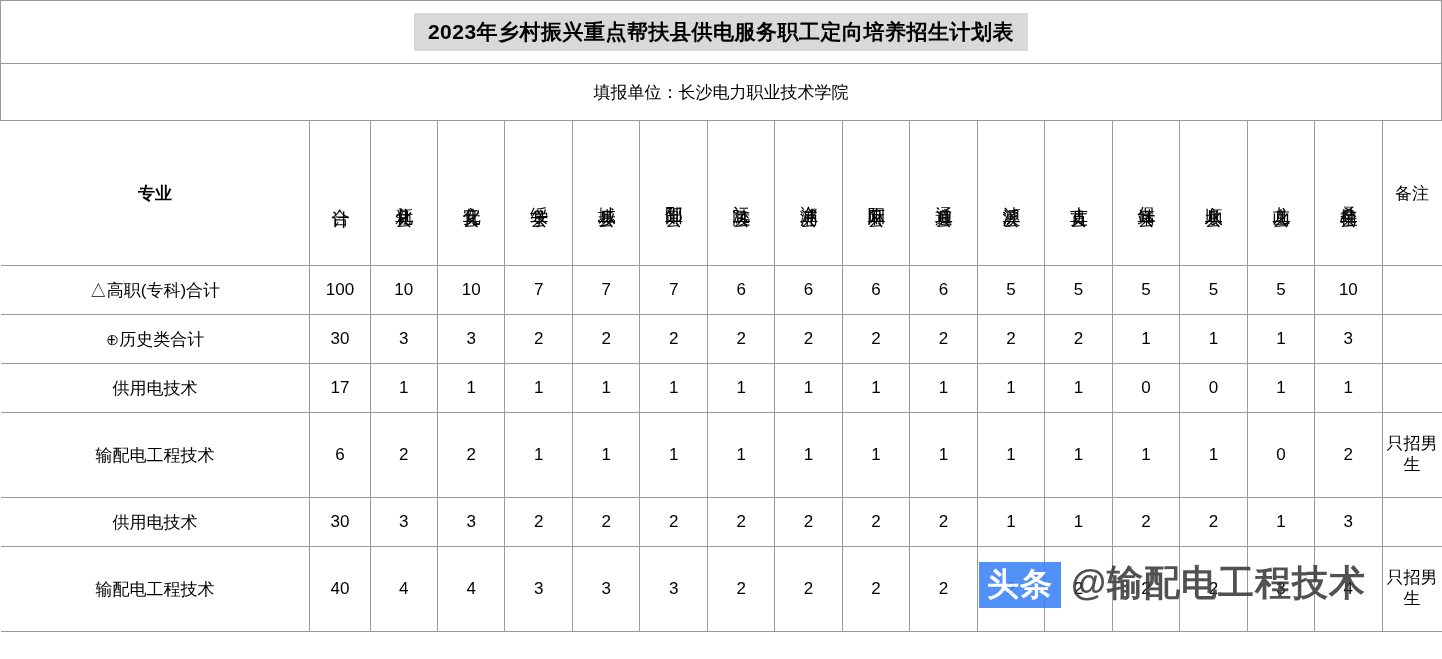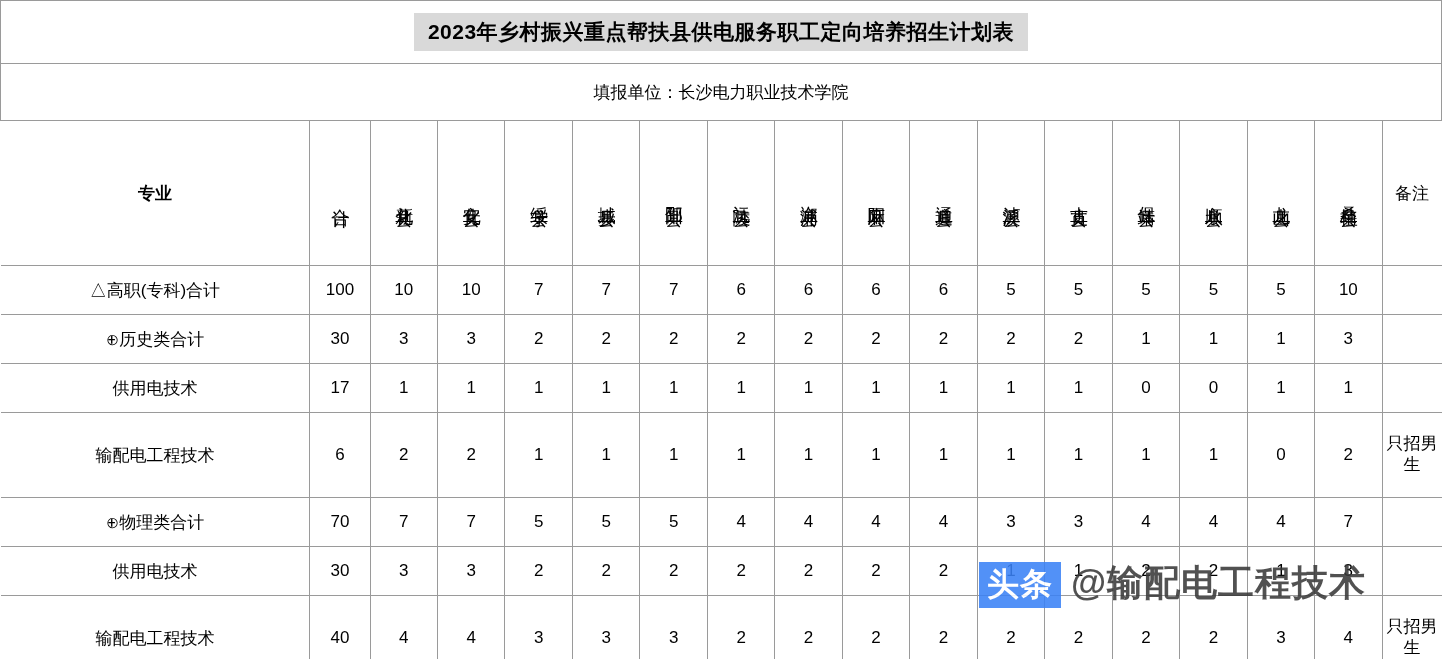--- a/index.html
+++ b/index.html
@@ -237,40 +237,20 @@
       <td>1</td>
       <td>1</td>
       <td>1</td>
       <td>1</td>
       <td>1</td>
       <td>0</td>
       <td>2</td>
       <td class="edge-right remark">只招男生</td>
     </tr>
 
-    <tr class="body-row">
-      <td class="edge-left major">⊕物理类合计</td>
-      <td>70</td>
-      <td>7</td>
-      <td>7</td>
-      <td>5</td>
-      <td>5</td>
-      <td>5</td>
-      <td>4</td>
-      <td>4</td>
-      <td>4</td>
-      <td>4</td>
-      <td>3</td>
-      <td>3</td>
-      <td>4</td>
-      <td>4</td>
-      <td>4</td>
-      <td>7</td>
-      <td class="edge-right remark"></td>
-    </tr>
 
     <tr class="body-row">
       <td class="edge-left major">供用电技术</td>
       <td>30</td>
       <td>3</td>
       <td>3</td>
       <td>2</td>
       <td>2</td>
       <td>2</td>
       <td>2</td>

